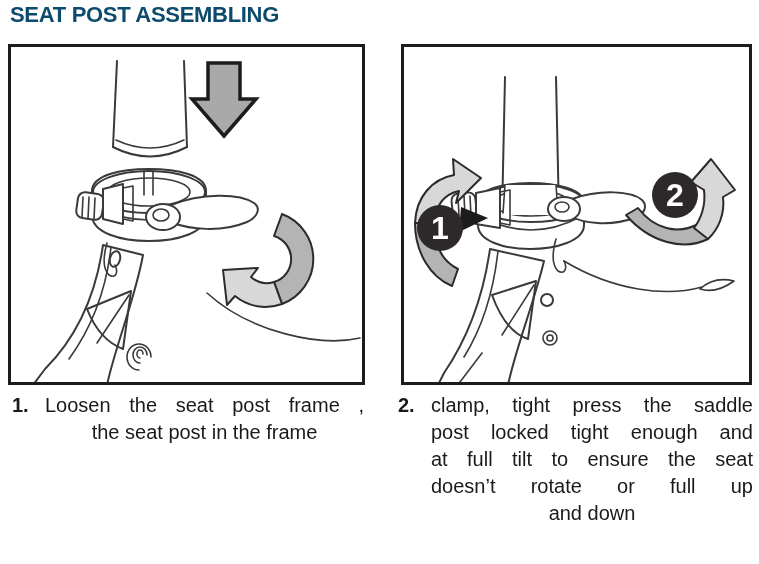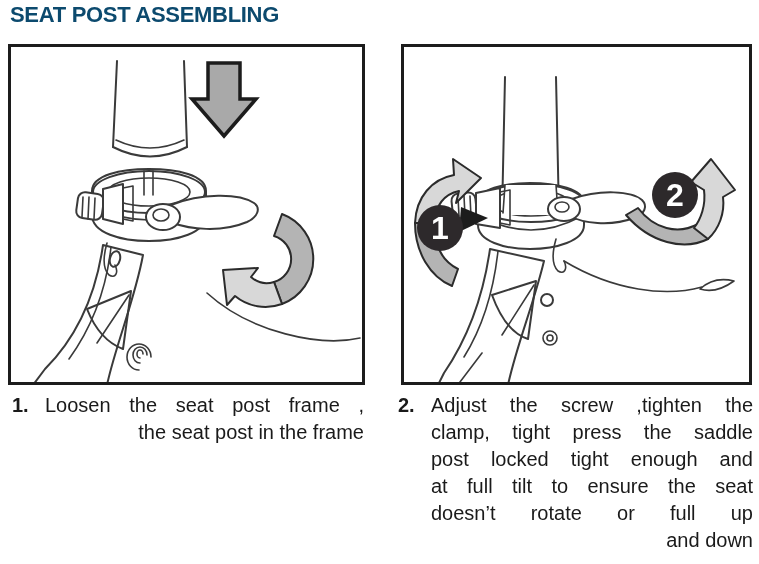--- a/index.html
+++ b/index.html
@@ -21,21 +21,21 @@
   .panel svg{display:block;}
   .caption{
     position:absolute;display:flex;align-items:flex-start;
     font-size:20px;line-height:27px;color:#1a1a1a;
   }
   .caption-left{left:12px;top:392px;width:352px;}
   .caption-right{left:398px;top:392px;width:355px;}
   .cap-num{flex:0 0 33px;font-weight:bold;}
   .cap-text{flex:1;}
   .jline{text-align:justify;text-align-last:justify;}
-  .lline{text-align:right;}
+  .lline{text-align:center;}
   
   .art path,.art ellipse,.art circle,.art rect,.art line,.art polygon{
     stroke:#3a3a3a;stroke-width:2;fill:none;stroke-linecap:round;stroke-linejoin:round;
   }
   .art .fillw{fill:#ffffff;}
   .art .thin{stroke-width:1.6;}
 </style>
 </head>
 <body>
 
@@ -162,20 +162,19 @@
   <div class="cap-num">1.</div>
   <div class="cap-text">
     <div class="jline">Loosen the seat post frame ,</div>
     <div class="lline">the seat post in the frame</div>
   </div>
 </div>
 
 <div class="caption caption-right">
   <div class="cap-num">2.</div>
   <div class="cap-text">
-    <div class="jline">Adjust the screw ,tighten the</div>
     <div class="jline">clamp, tight press the saddle</div>
     <div class="jline">post locked tight enough and</div>
     <div class="jline">at full tilt to ensure the seat</div>
     <div class="jline">doesn’t rotate or full up</div>
     <div class="lline">and down</div>
   </div>
 </div>
 
 </body></html>

